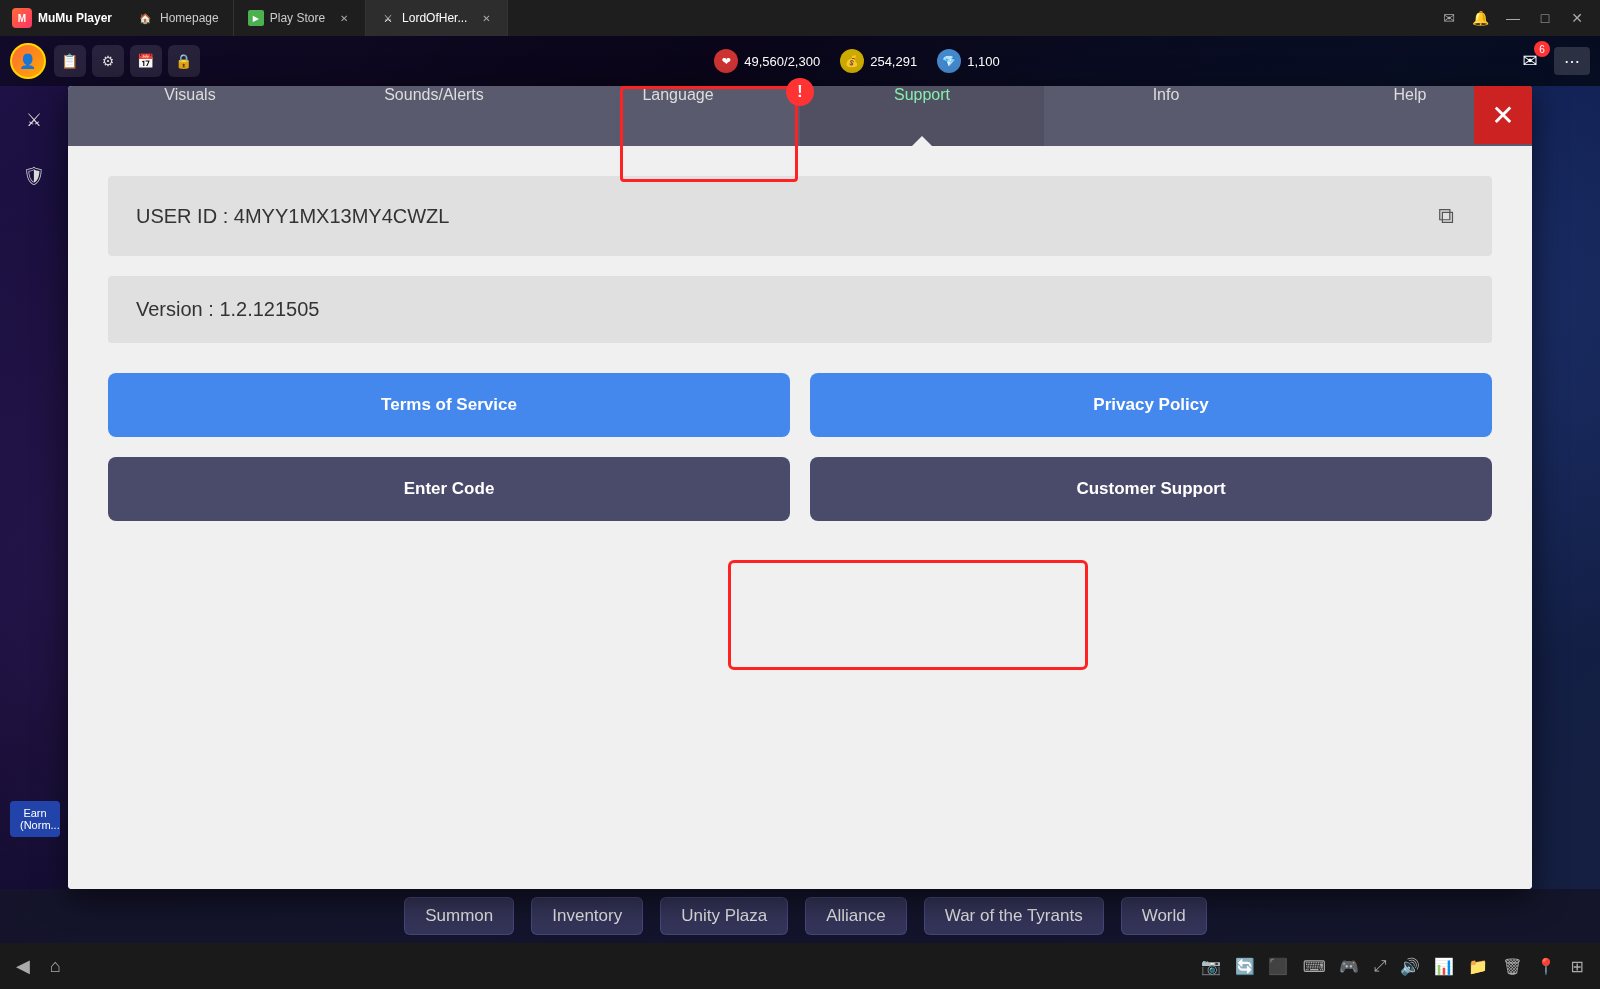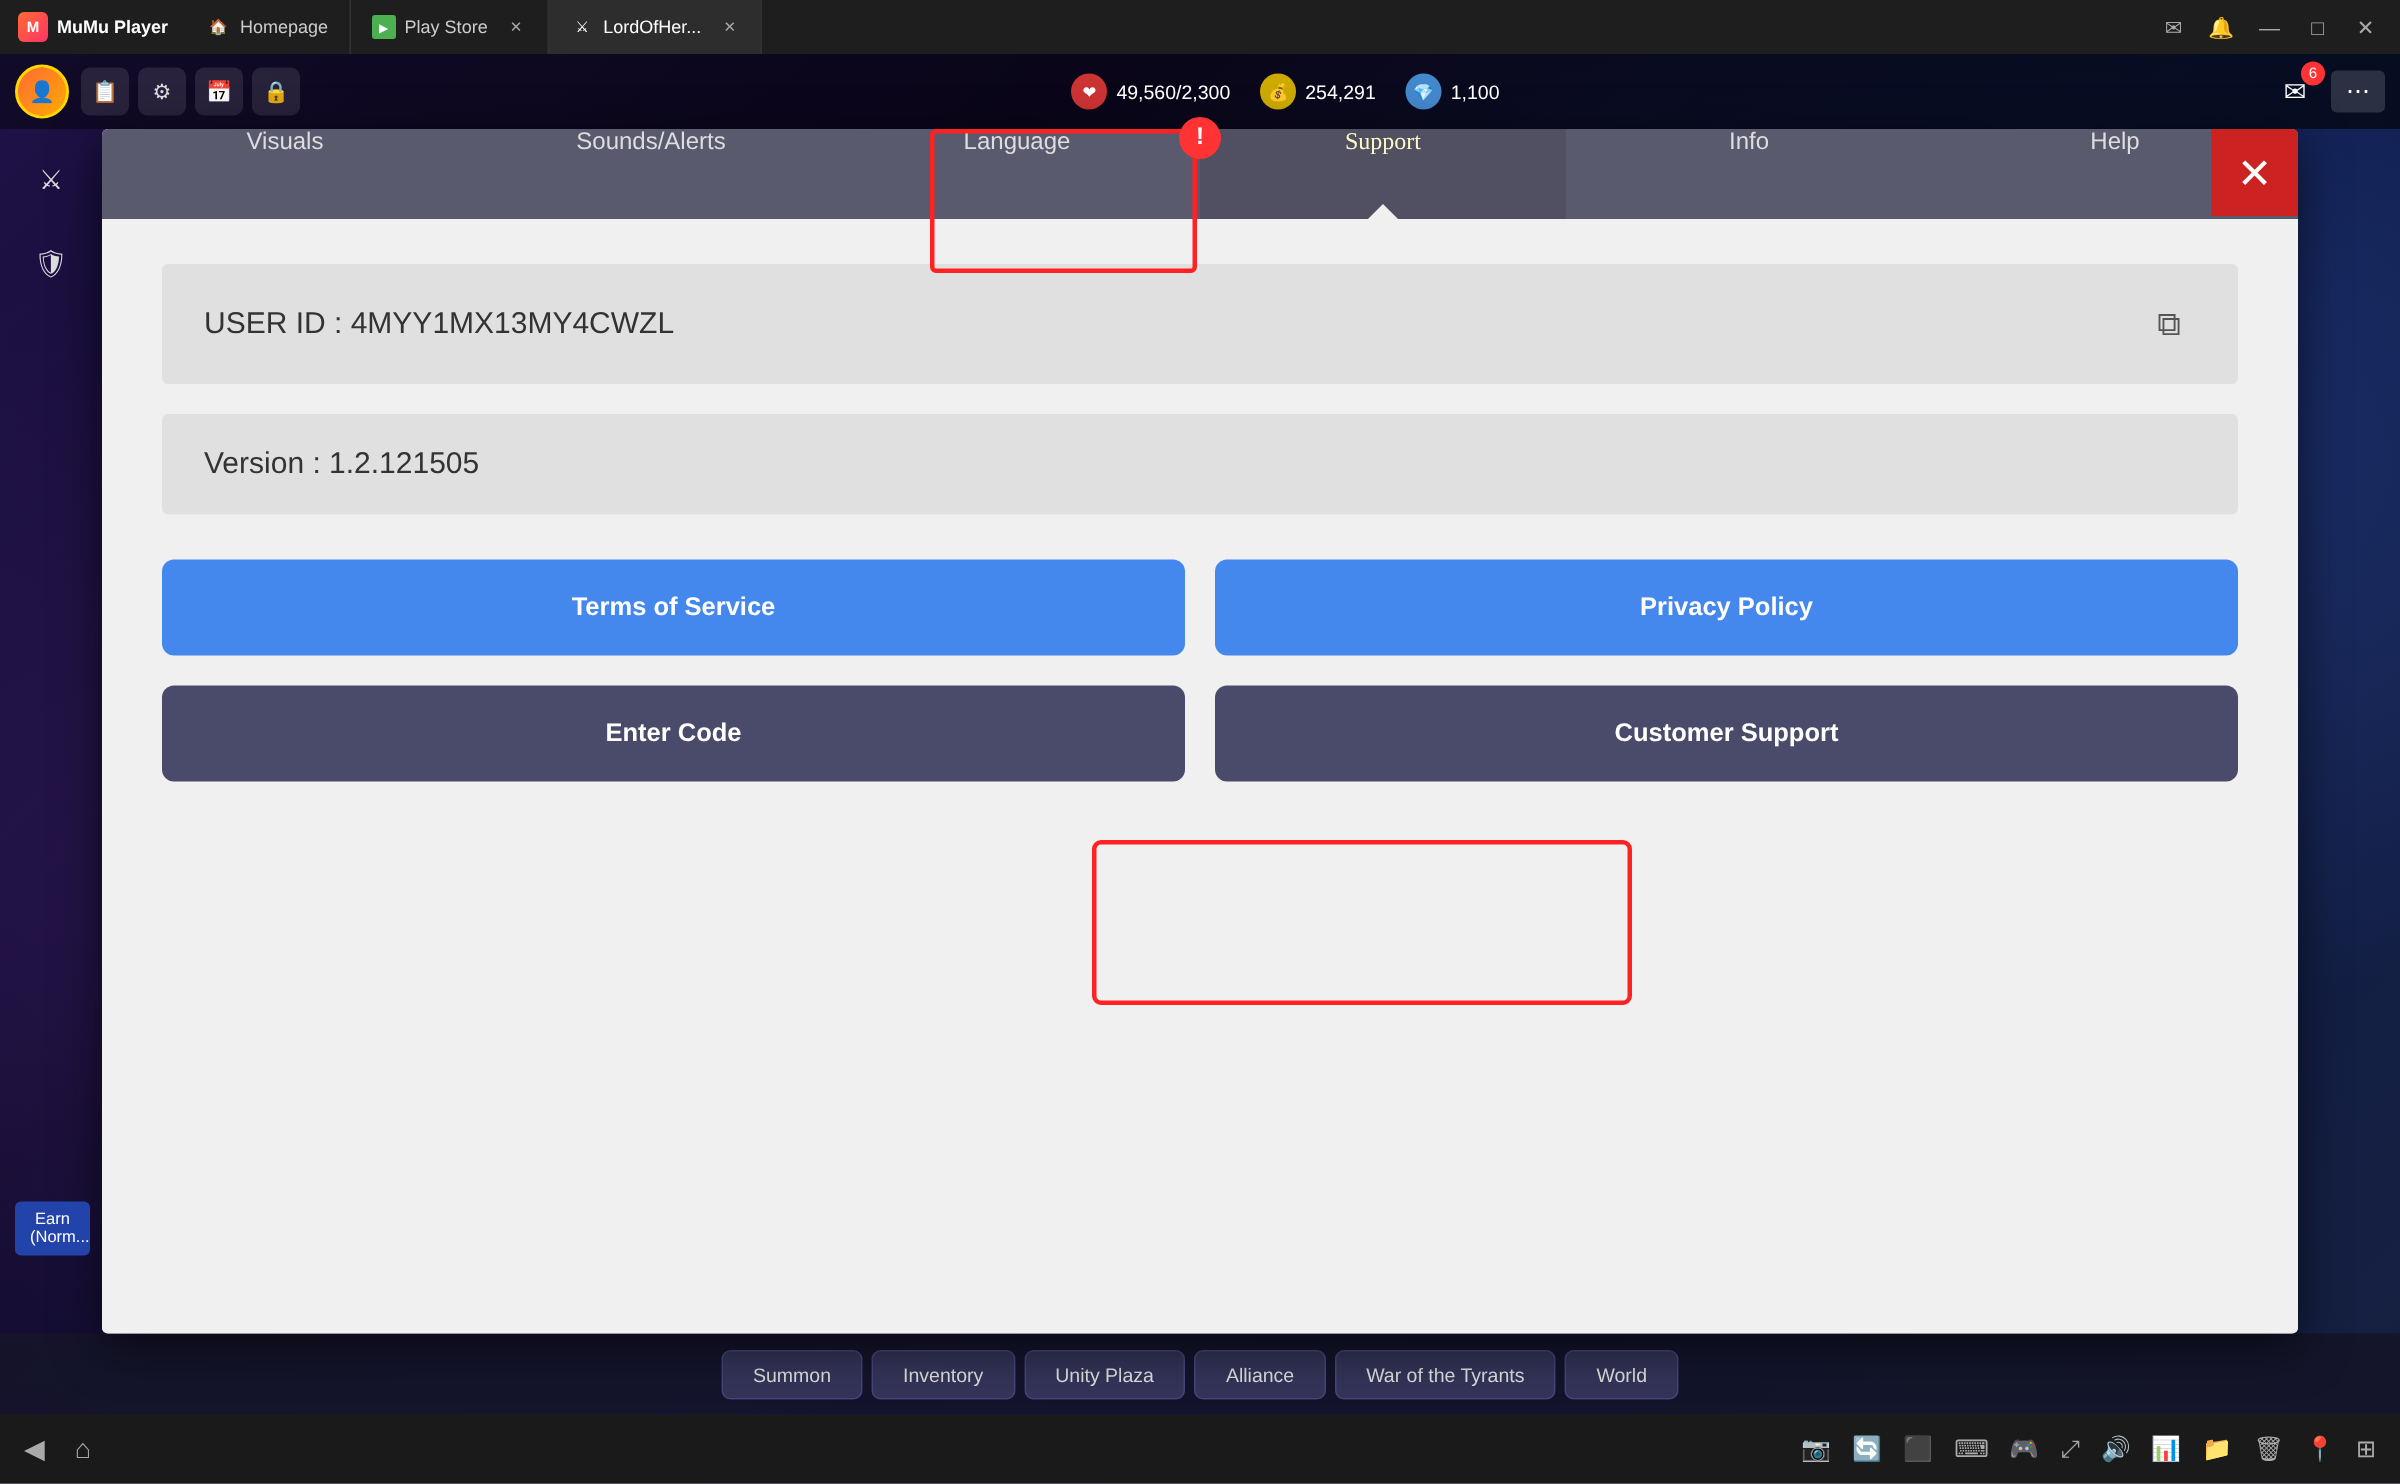--- a/index.html
+++ b/index.html
@@ -264,23 +264,24 @@
       gap: 6px;
       z-index: 50;
     }
 
     .bottom-nav-btn {
       padding: 8px 20px;
       background: rgba(60, 60, 100, 0.8);
       border: 1px solid rgba(100,100,180,0.4);
       border-radius: 6px;
       color: #ddd;
-      font-size: 13px;
+      font-size: 17px;
       cursor: pointer;
       white-space: nowrap;
+      margin-left: 11px;
     }
 
     
     .sys-taskbar {
       position: absolute;
       bottom: 0;
       left: 0;
       right: 0;
       height: 46px;
       background: #1a1a1a;
@@ -345,23 +346,22 @@
       align-items: flex-start;
       justify-content: center;
       font-size: 16px;
       color: #ddd;
       cursor: pointer;
       position: relative;
       font-weight: 500;
     }
 
     .dialog-tab.active {
-      color: #fef9c3;
+      color: #86efac;
       background: rgba(0,0,0,0.1);
-      font-family: Liberation Serif, serif;
     }
 
     .dialog-tab.active::after {
       content: '';
       position: absolute;
       bottom: 0;
       left: 50%;
       transform: translateX(-50%);
       width: 0;
       height: 0;

